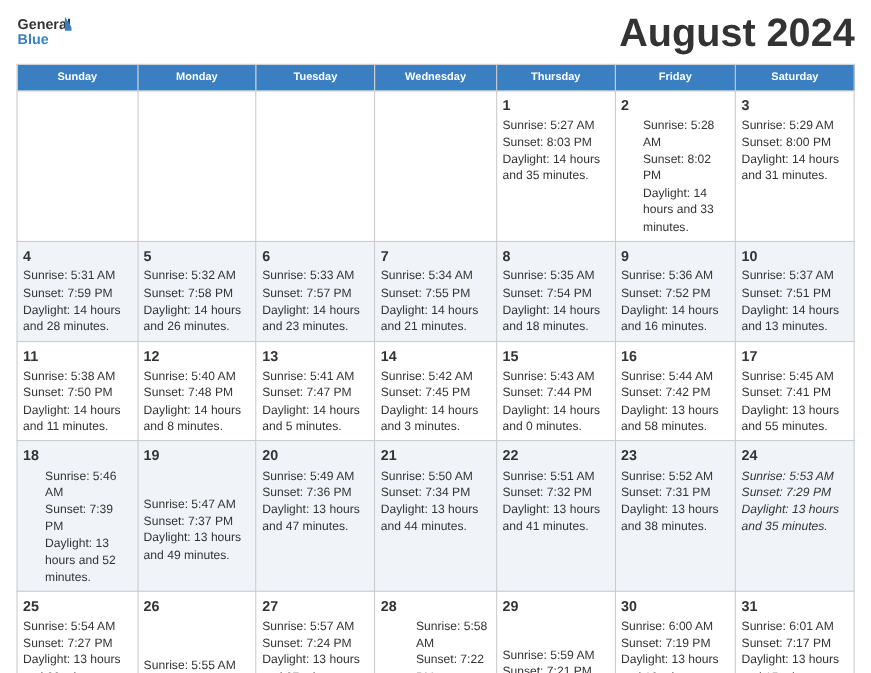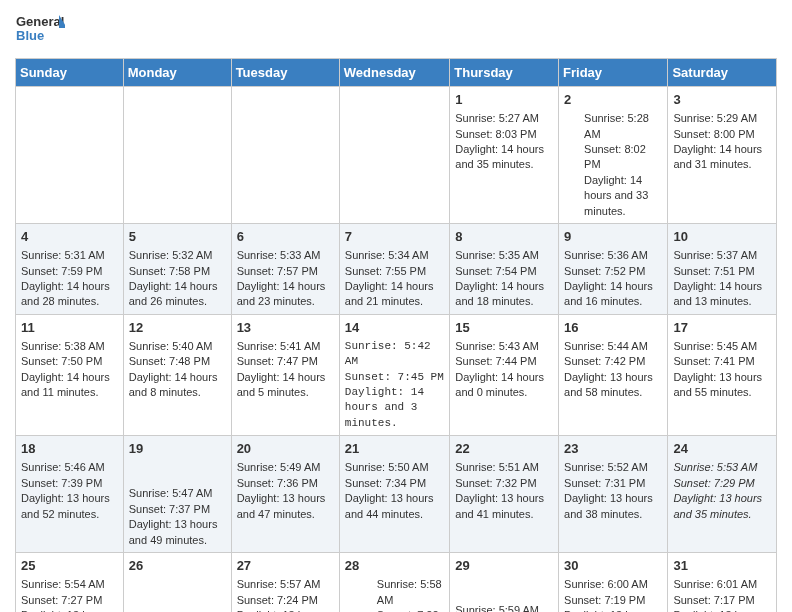--- a/index.html
+++ b/index.html
@@ -36,22 +36,22 @@
     }
     .calendar-table {
       width: 100%;
       border-collapse: collapse;
       font-size: 11px;
     }
     .calendar-table th {
       background-color: #3a7fc1;
       color: #fff;
       padding: 6px 4px;
-      text-align: left;
-      font-size: 13px;
+      text-align: center;
+      font-size: 10px;
       font-weight: bold;
       border: 1px solid #ccc;
     }
     .calendar-table td {
       border: 1px solid #ccc;
       vertical-align: top;
       padding: 4px 5px;
       height: 80px;
       width: 113px;
       color: #333;
@@ -87,20 +87,21 @@
 
 <div class="header-section">
   <div class="logo">
   <svg width="50" height="40" viewBox="0 0 50 40">
     <text x="1" y="16" font-family="Arial" font-size="13" font-weight="bold" fill="#333">General</text>
     <text x="1" y="30" font-family="Arial" font-size="13" font-weight="bold" fill="#3a7fc1">Blue</text>
     <polygon points="44,5 52,18 44,18" fill="#3a7fc1"></polygon>
   </svg>
 </div>
   <div class="title-block">
+    <div class="main-title">August 2024</div>
   </div>
 </div>
 
 <table class="calendar-table">
   <thead>
     <tr id="weekday-header">
         <th>Sunday</th>
         <th>Monday</th>
         <th>Tuesday</th>
         <th>Wednesday</th>
@@ -192,21 +193,21 @@
 Daylight: 14 hours and 8 minutes.</div>
         </td>
         <td>
           <span class="day-number">13</span>
           <div class="cell-content" style="white-space: pre-line;">Sunrise: 5:41 AM
 Sunset: 7:47 PM
 Daylight: 14 hours and 5 minutes.</div>
         </td>
         <td>
           <span class="day-number">14</span>
-          <div class="cell-content" style="white-space: pre-line; font-family: Liberation Mono, monospace;">Sunrise: 5:42 AM
+          <div class="cell-content" style="white-space: pre-line;">Sunrise: 5:42 AM
 Sunset: 7:45 PM
 Daylight: 14 hours and 3 minutes.</div>
         </td>
         <td>
           <span class="day-number">15</span>
           <div class="cell-content" style="white-space: pre-line;">Sunrise: 5:43 AM
 Sunset: 7:44 PM
 Daylight: 14 hours and 0 minutes.</div>
         </td>
         <td>
@@ -218,21 +219,21 @@
         <td>
           <span class="day-number">17</span>
           <div class="cell-content" style="white-space: pre-line;">Sunrise: 5:45 AM
 Sunset: 7:41 PM
 Daylight: 13 hours and 55 minutes.</div>
         </td>
       </tr>
       <tr>
         <td>
           <span class="day-number">18</span>
-          <div class="cell-content" style="white-space: pre-line;">Sunrise: 5:46 AM
+          <div class="cell-content" style="white-space: pre-line; margin-left: 20px;">Sunrise: 5:46 AM
 Sunset: 7:39 PM
 Daylight: 13 hours and 52 minutes.</div>
         </td>
         <td>
           <span class="day-number">19</span>
           <div class="cell-content" style="white-space: pre-line; margin-top: 28px;">Sunrise: 5:47 AM
 Sunset: 7:37 PM
 Daylight: 13 hours and 49 minutes.</div>
         </td>
         <td>

